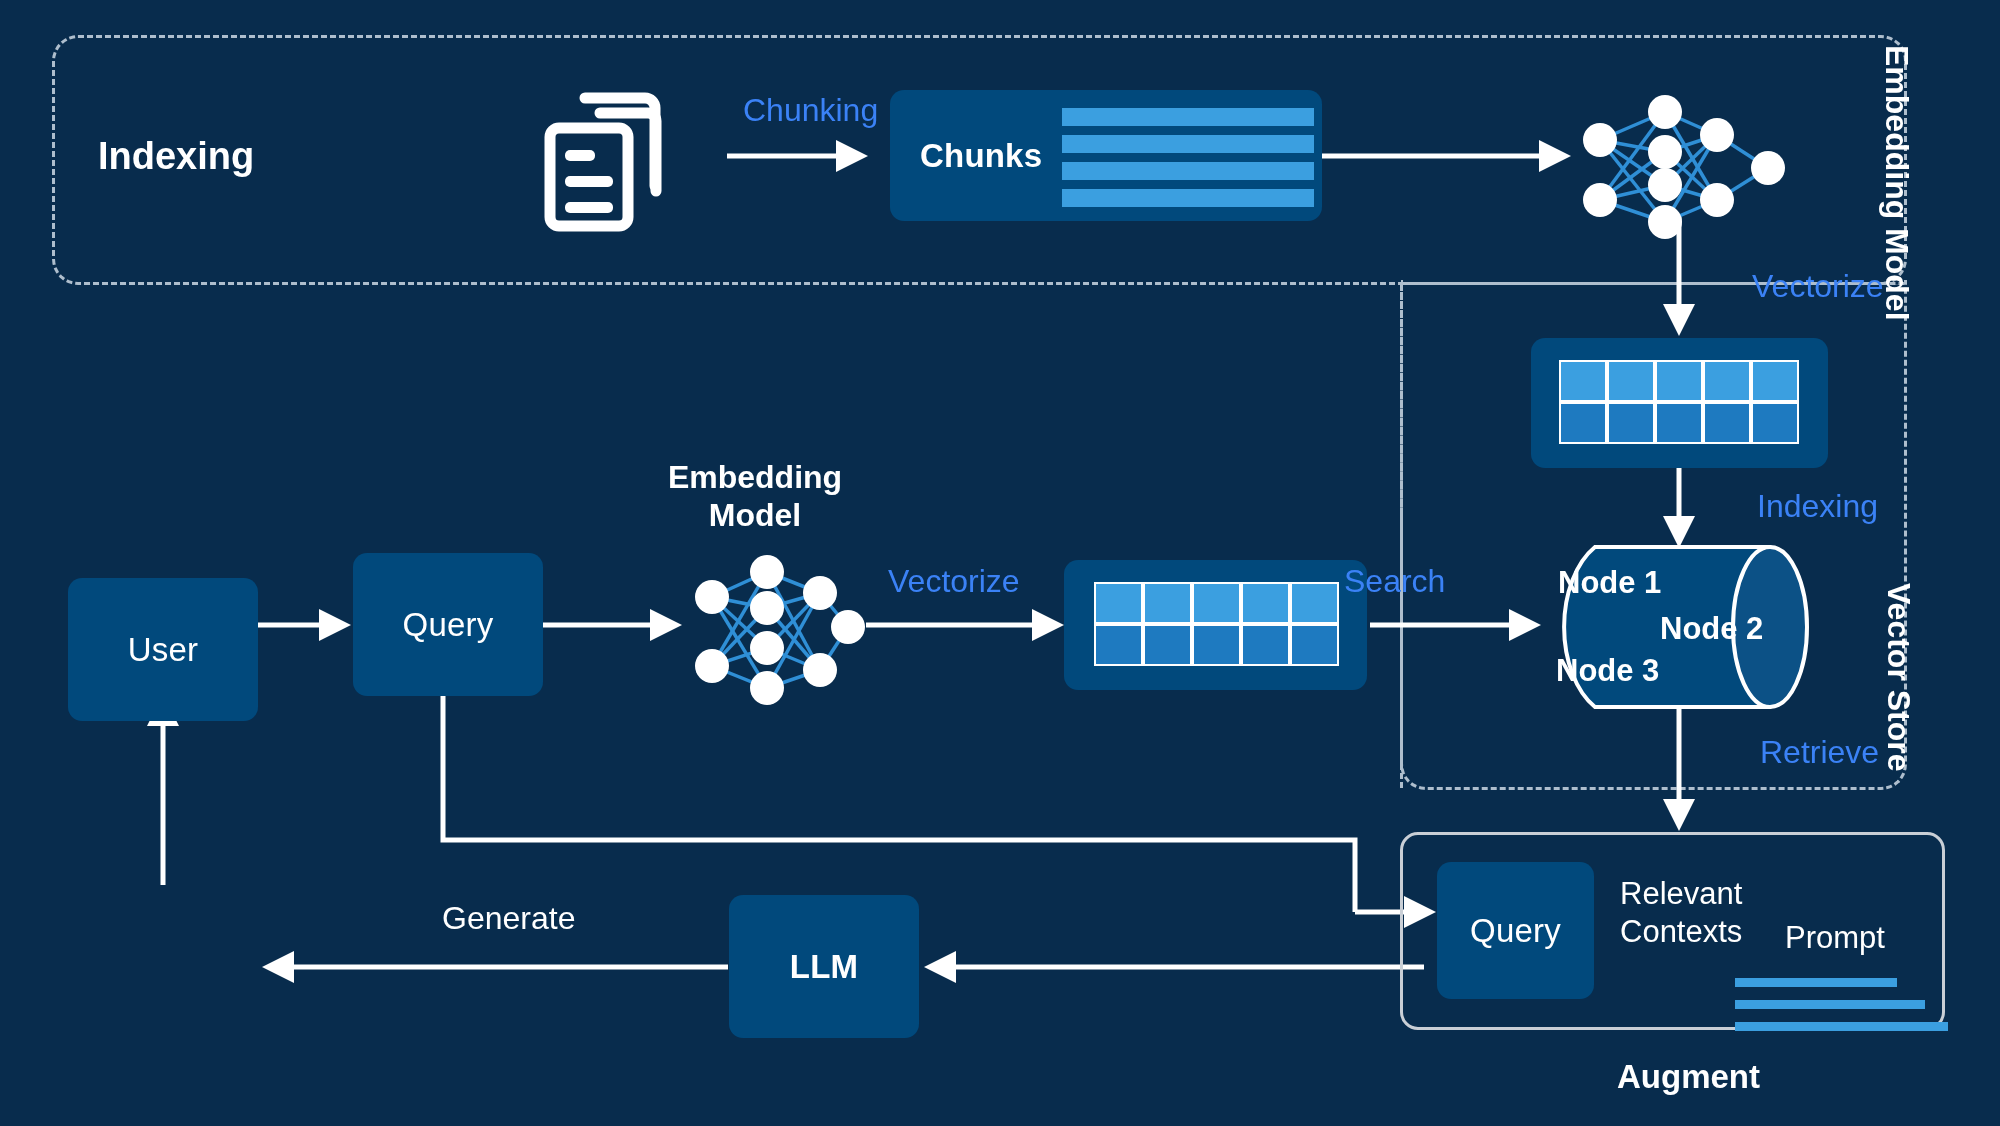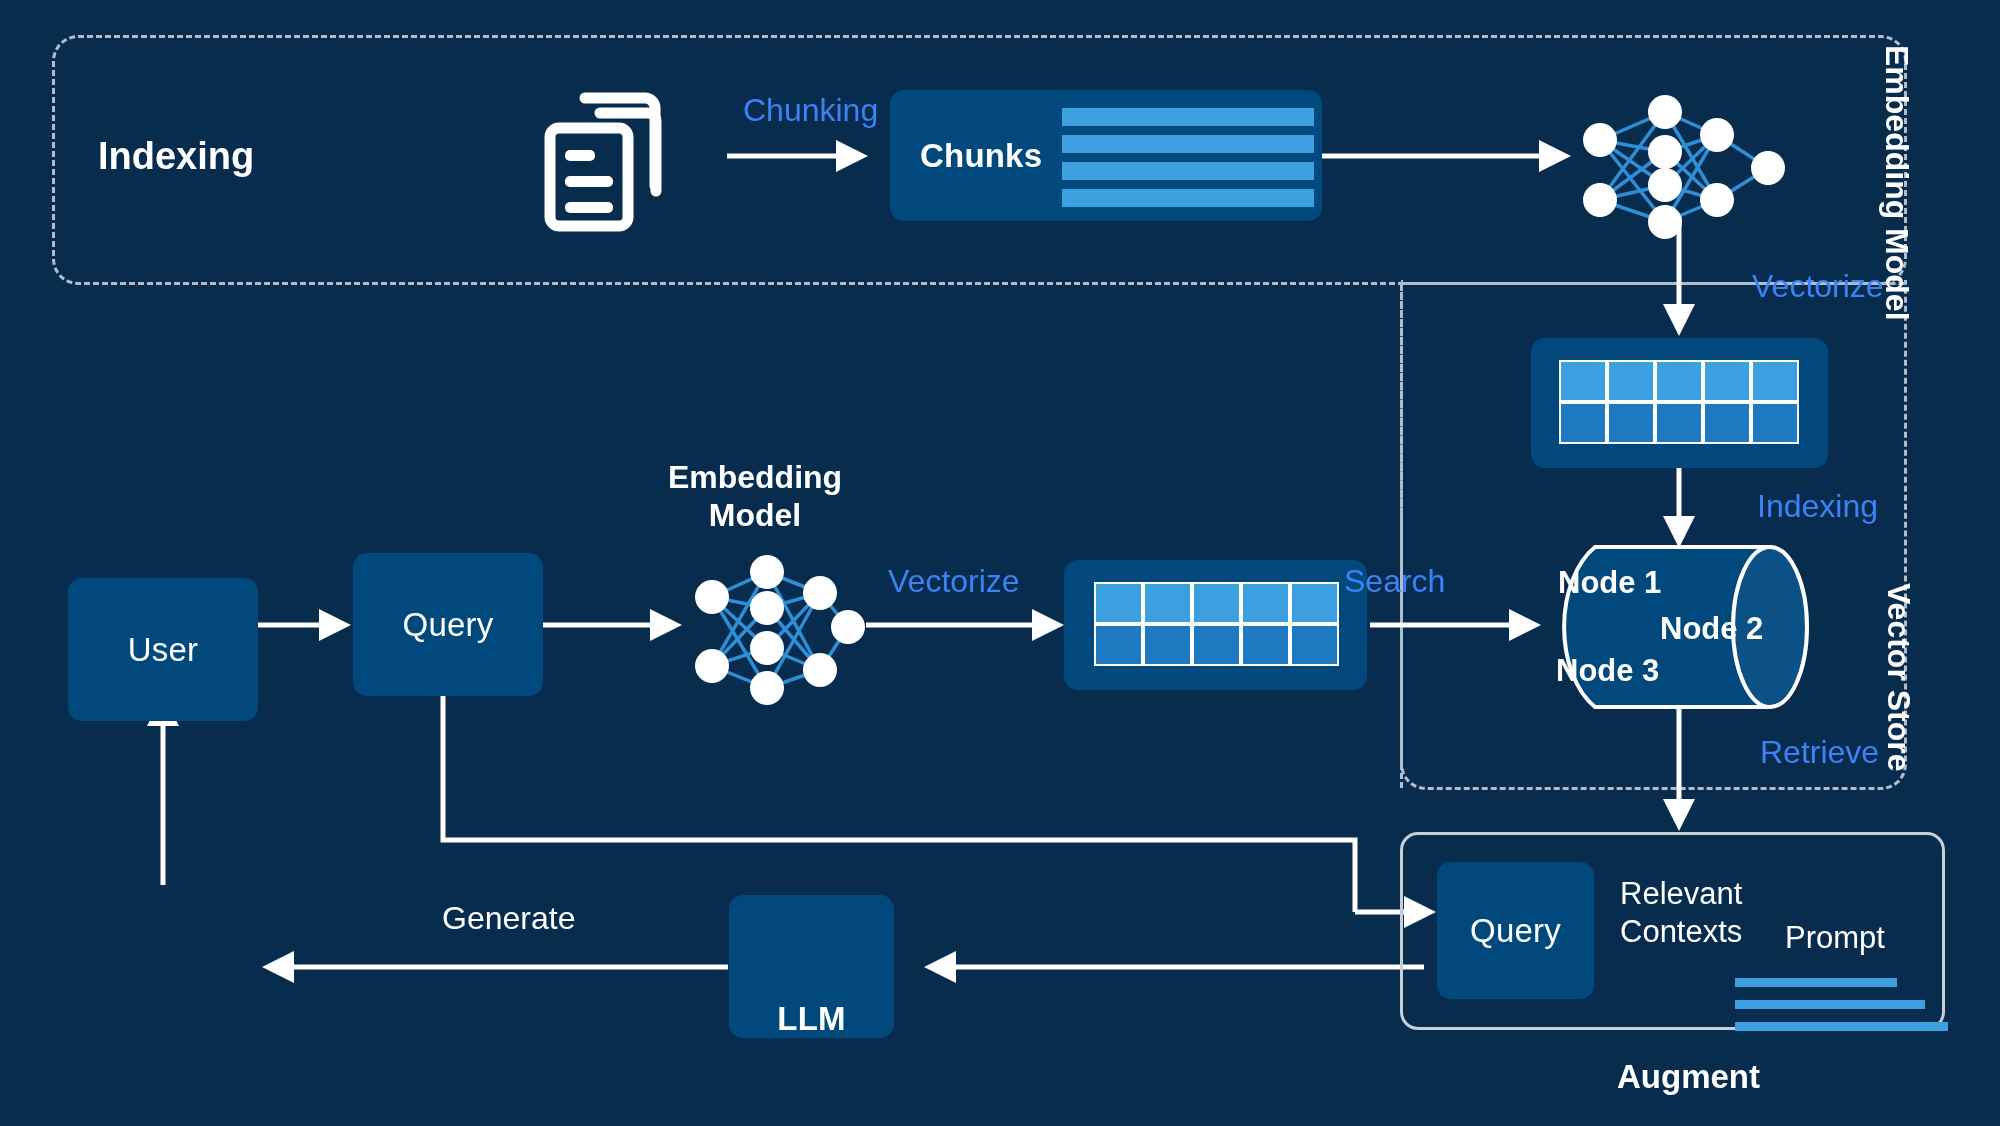--- a/index.html
+++ b/index.html
@@ -292,21 +292,21 @@
   <div class="txt abs" style="left:1660px;top:611px;font-size:31px;font-weight:700;">Node 2</div>
   <div class="txt abs" style="left:1556px;top:653px;font-size:31px;font-weight:700;">Node 3</div>
 
   <div class="txt med accent abs" style="left:1760px;top:734px;">Retrieve</div>
 
   <div class="txt med bold vert abs" style="left:1880px;top:583px;">Vector Store</div>
 
 
   <div class="txt med abs" style="left:442px;top:900px;">Generate</div>
 
-  <div class="node center" style="left:729px;top:895px;width:165px;height:143px;align-items:flex-end;">
+  <div class="node center" style="left:729px;top:895px;width:190px;height:143px;">
     <span class="node-label">LLM</span>
   </div>
 
   <div class="panel" style="left:1400px;top:832px;width:545px;height:198px;"></div>
 
   <div class="node center" style="left:1437px;top:862px;width:157px;height:137px;">
     <span class="node-label reg">Query</span>
   </div>
 
   <div class="txt abs" style="left:1620px;top:855px;font-size:31px;font-weight:400;line-height:38px;white-space:normal;margin-top:20px;">

